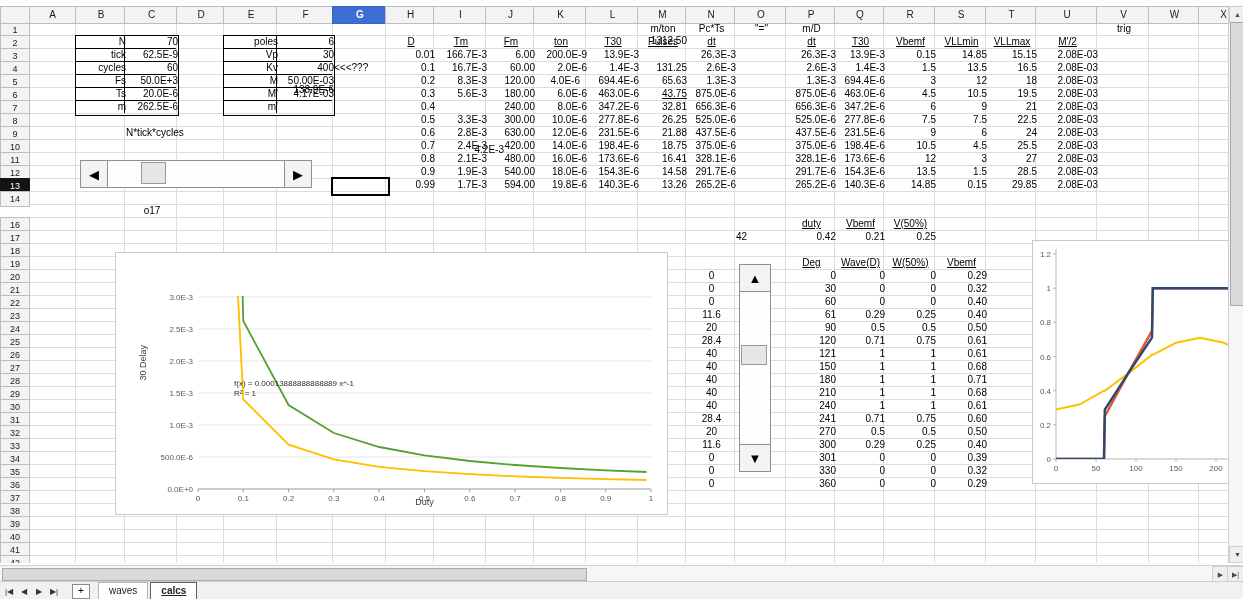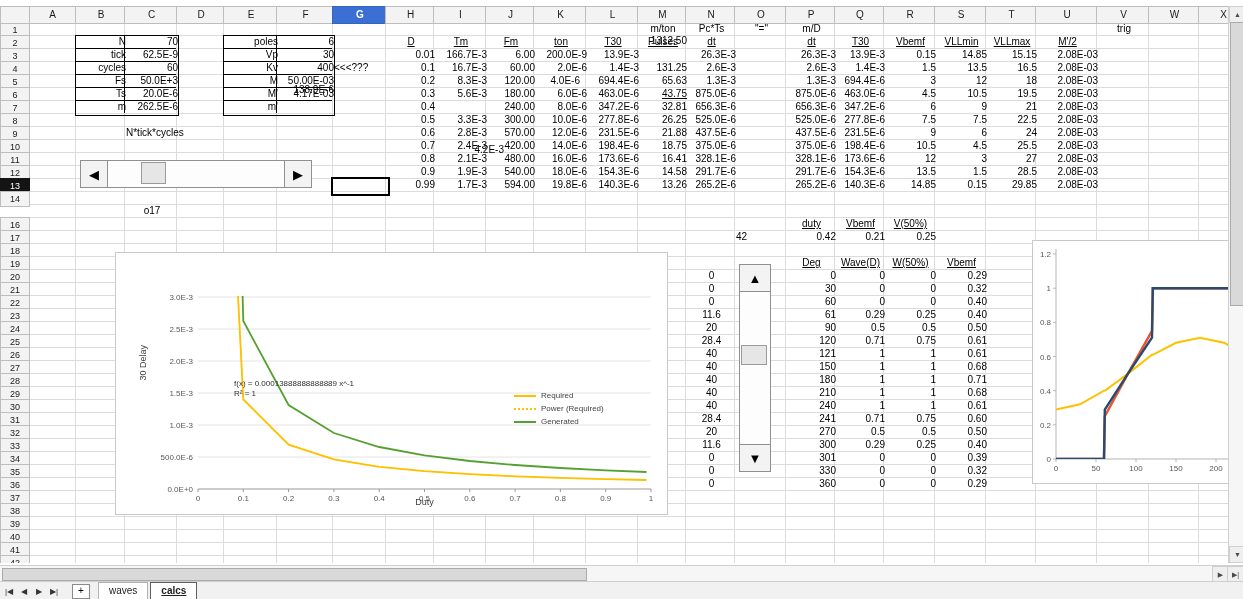--- a/index.html
+++ b/index.html
@@ -332,21 +332,21 @@
       <div class="cell r" style="left: 637px; top: 113px; width: 48px; height: 13px;">26.25</div>
       <div class="cell r" style="left: 685px; top: 113px; width: 49px; height: 13px;">525.0E-6</div>
       <div class="cell r" style="left: 785px; top: 113px; width: 49px; height: 13px;">525.0E-6</div>
       <div class="cell r" style="left: 834px; top: 113px; width: 49px; height: 13px;">277.8E-6</div>
       <div class="cell r" style="left: 883px; top: 113px; width: 51px; height: 13px;">7.5</div>
       <div class="cell r" style="left: 934px; top: 113px; width: 51px; height: 13px;">7.5</div>
       <div class="cell r" style="left: 985px; top: 113px; width: 50px; height: 13px;">22.5</div>
       <div class="cell r" style="left: 1035px; top: 113px; width: 61px; height: 13px;">2.08E-03</div>
       <div class="cell r" style="left: 385px; top: 126px; width: 48px; height: 13px;">0.6</div>
       <div class="cell r" style="left: 433px; top: 126px; width: 52px; height: 13px;">2.8E-3</div>
-      <div class="cell r" style="left: 485px; top: 126px; width: 48px; height: 13px;">570.00</div>
+      <div class="cell r" style="left: 485px; top: 126px; width: 48px; height: 13px;">630.00</div>
       <div class="cell r" style="left: 533px; top: 126px; width: 52px; height: 13px;">12.0E-6</div>
       <div class="cell r" style="left: 585px; top: 126px; width: 52px; height: 13px;">231.5E-6</div>
       <div class="cell r" style="left: 637px; top: 126px; width: 48px; height: 13px;">21.88</div>
       <div class="cell r" style="left: 685px; top: 126px; width: 49px; height: 13px;">437.5E-6</div>
       <div class="cell r" style="left: 785px; top: 126px; width: 49px; height: 13px;">437.5E-6</div>
       <div class="cell r" style="left: 834px; top: 126px; width: 49px; height: 13px;">231.5E-6</div>
       <div class="cell r" style="left: 883px; top: 126px; width: 51px; height: 13px;">9</div>
       <div class="cell r" style="left: 934px; top: 126px; width: 51px; height: 13px;">6</div>
       <div class="cell r" style="left: 985px; top: 126px; width: 50px; height: 13px;">24</div>
       <div class="cell r" style="left: 1035px; top: 126px; width: 61px; height: 13px;">2.08E-03</div>
@@ -549,34 +549,20 @@
         <polyline points="86.5,-653.6 127.3,146.4 172.6,191.6 217.9,206.4 263.2,213.8 308.5,218.2 353.8,221.2 399.1,223.3 444.4,224.9 489.7,226.1 530.5,227.0" fill="none" stroke="#ffc000" stroke-width="1.8" clip-path="url(#cp1)"></polyline>
         <polyline points="86.5,-652.9 127.3,147.1 172.6,191.6 217.9,206.4 263.2,213.8 308.5,218.2 353.8,221.2 399.1,223.3 444.4,224.9 489.7,226.1 530.5,227.0" fill="none" stroke="#ffc000" stroke-width="1.2" stroke-dasharray="1.5 2.5" clip-path="url(#cp1)"></polyline>
         <polyline points="86.5,-1444.0 127.3,68.0 172.6,152.0 217.9,180.0 263.2,194.0 308.5,202.4 353.8,208.0 399.1,212.0 444.4,215.0 489.7,217.3 530.5,219.0" fill="none" stroke="#55a030" stroke-width="1.8" clip-path="url(#cp1)"></polyline>
       </svg>
       <div class="c1-ylabel">30 Delay</div>
       <div class="c1-xlabel">Duty</div>
       <div class="c1-ann">
         <div>f(x) = 0.00013888888888889 x^-1</div>
         <div>R² = 1</div>
       </div>
-      <div class="legend">
-        <div class="legend-row">
-          <div class="legend-swatch" style="border-top-color: rgb(255, 192, 0); border-top-style: solid;"></div>
-          <div>Required</div>
-        </div>
-        <div class="legend-row">
-          <div class="legend-swatch" style="border-top-color: rgb(255, 192, 0); border-top-style: dotted;"></div>
-          <div>Power (Required)</div>
-        </div>
-        <div class="legend-row">
-          <div class="legend-swatch" style="border-top-color: rgb(85, 160, 48); border-top-style: solid;"></div>
-          <div>Generated</div>
-        </div>
-      </div>
     </div>
     <div class="chart" style="left: 1032px; top: 240px; width: 211px; height: 242px; border-right: none;">
       <svg width="211" height="242">
         <defs>
           <clipPath id="cp2">
             <rect x="23" y="4" width="180" height="214"></rect>
           </clipPath>
         </defs>
         <line x1="23" y1="8" x2="23" y2="218" stroke="#b5b5b5"></line>
         <line x1="23" y1="218" x2="201" y2="218" stroke="#b5b5b5"></line>

